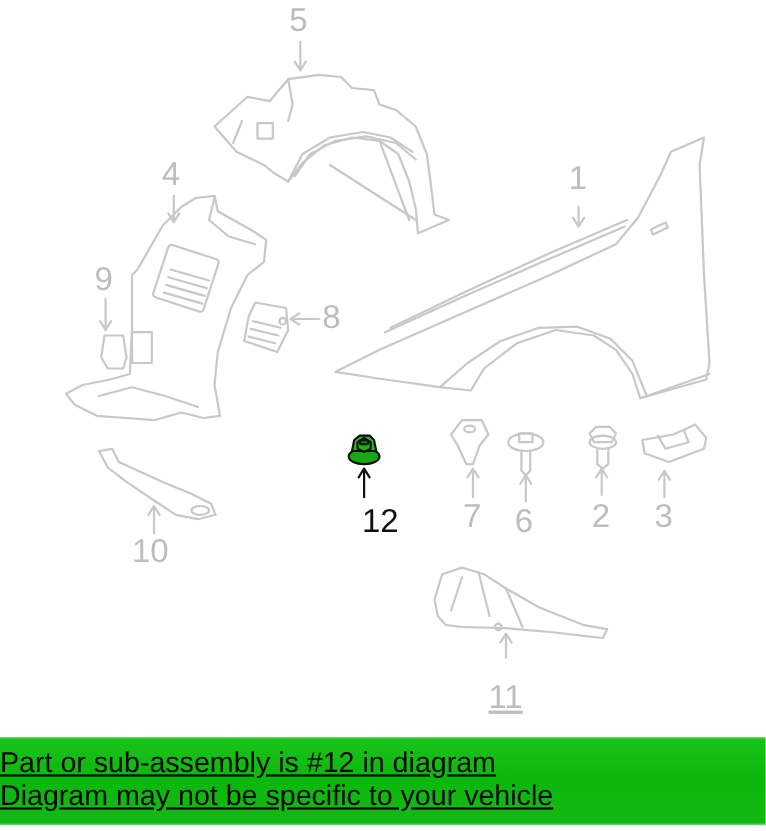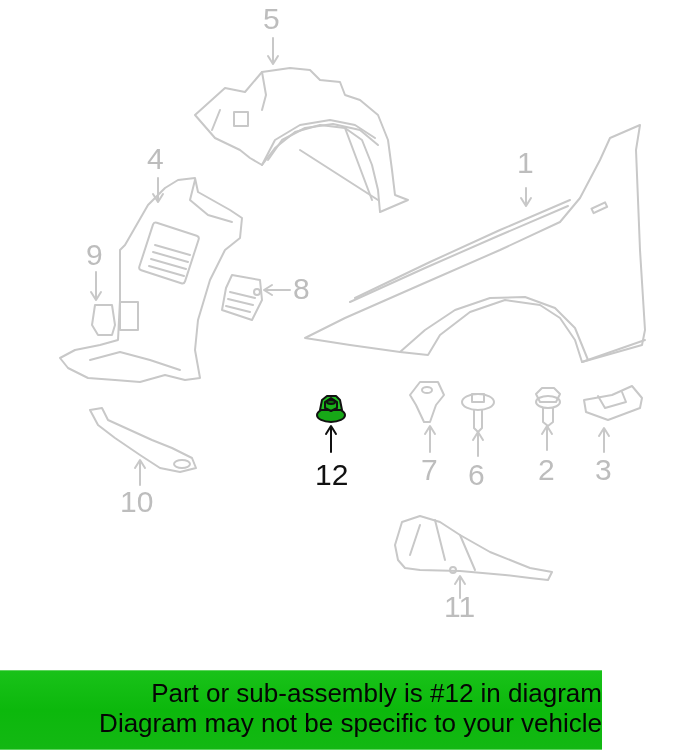--- a/index.html
+++ b/index.html
@@ -1,20 +1,20 @@
 <!DOCTYPE html>
 <html><head>
 <meta charset="utf-8">
 <style>
   html, body { margin:0; padding:0; background:#ffffff; }
   body { width:696px; height:755px; position:relative; overflow:hidden; font-family:"Liberation Sans", sans-serif; }
   #diagram { position:absolute; left:0; top:0; width:696px; height:665px; }
   .callout { position:absolute; font-family:"Liberation Sans", sans-serif; font-size:30px; color:#bdbdbd; line-height:1; }
   .callout.hl { color:#111111; }
-  #banner { position:absolute; left:0; top:670px; width:602px; height:78px; background:linear-gradient(#19c219, #0cb80c 50%, #13b813); border-top:1px solid #5fd45f; border-bottom:1px solid #5fd45f; text-align:right; }
+  #banner { position:absolute; left:0; top:670px; width:696px; height:78px; background:linear-gradient(#19c219, #0cb80c 50%, #13b813); border-top:1px solid #5fd45f; border-bottom:1px solid #5fd45f; text-align:left;text-decoration:underline; }
   #banner .line { font-size:26px; color:#050505; line-height:30px; white-space:nowrap; }
   #banner .l1 { margin-top:7px; }
 </style>
 </head>
 <body>
 
 <div id="diagram">
   <svg width="696" height="665" viewBox="0 0 696 665" fill="none" stroke="#c8c8c8" stroke-width="2" stroke-linejoin="round" stroke-linecap="round">
 
     <g>
@@ -105,25 +105,25 @@
       <ellipse cx="331" cy="402" rx="4" ry="2" fill="#0a7a0a"></ellipse>
     </g>
     <path d="M331 452 L331 428 M326 434 L331 426 L336 434" stroke="#111" stroke-width="2"></path>
   </svg>
 
   <span class="callout" style="left:263px;top:4px;">5</span>
   <span class="callout" style="left:147px;top:144px;">4</span>
   <span class="callout" style="left:86px;top:240px;">9</span>
   <span class="callout" style="left:293px;top:274px;">8</span>
   <span class="callout" style="left:517px;top:148px;">1</span>
-  <span class="callout hl" style="left:315px;top:460px;">12</span>
+  <span class="callout hl" style="left:329px;top:460px;">12</span>
   <span class="callout" style="left:421px;top:455px;">7</span>
   <span class="callout" style="left:468px;top:460px;">6</span>
   <span class="callout" style="left:538px;top:455px;">2</span>
   <span class="callout" style="left:595px;top:455px;">3</span>
   <span class="callout" style="left:120px;top:487px;">10</span>
-  <span class="callout" style="left:444px;top:592px;">11</span>
+  <span class="callout" style="left:444px;top:620px;text-decoration:underline;">11</span>
 </div>
 
 <div id="banner">
   <div class="line l1">Part or sub-assembly is #12 in diagram</div>
   <div class="line">Diagram may not be specific to your vehicle</div>
 </div>
 
 </body></html>

